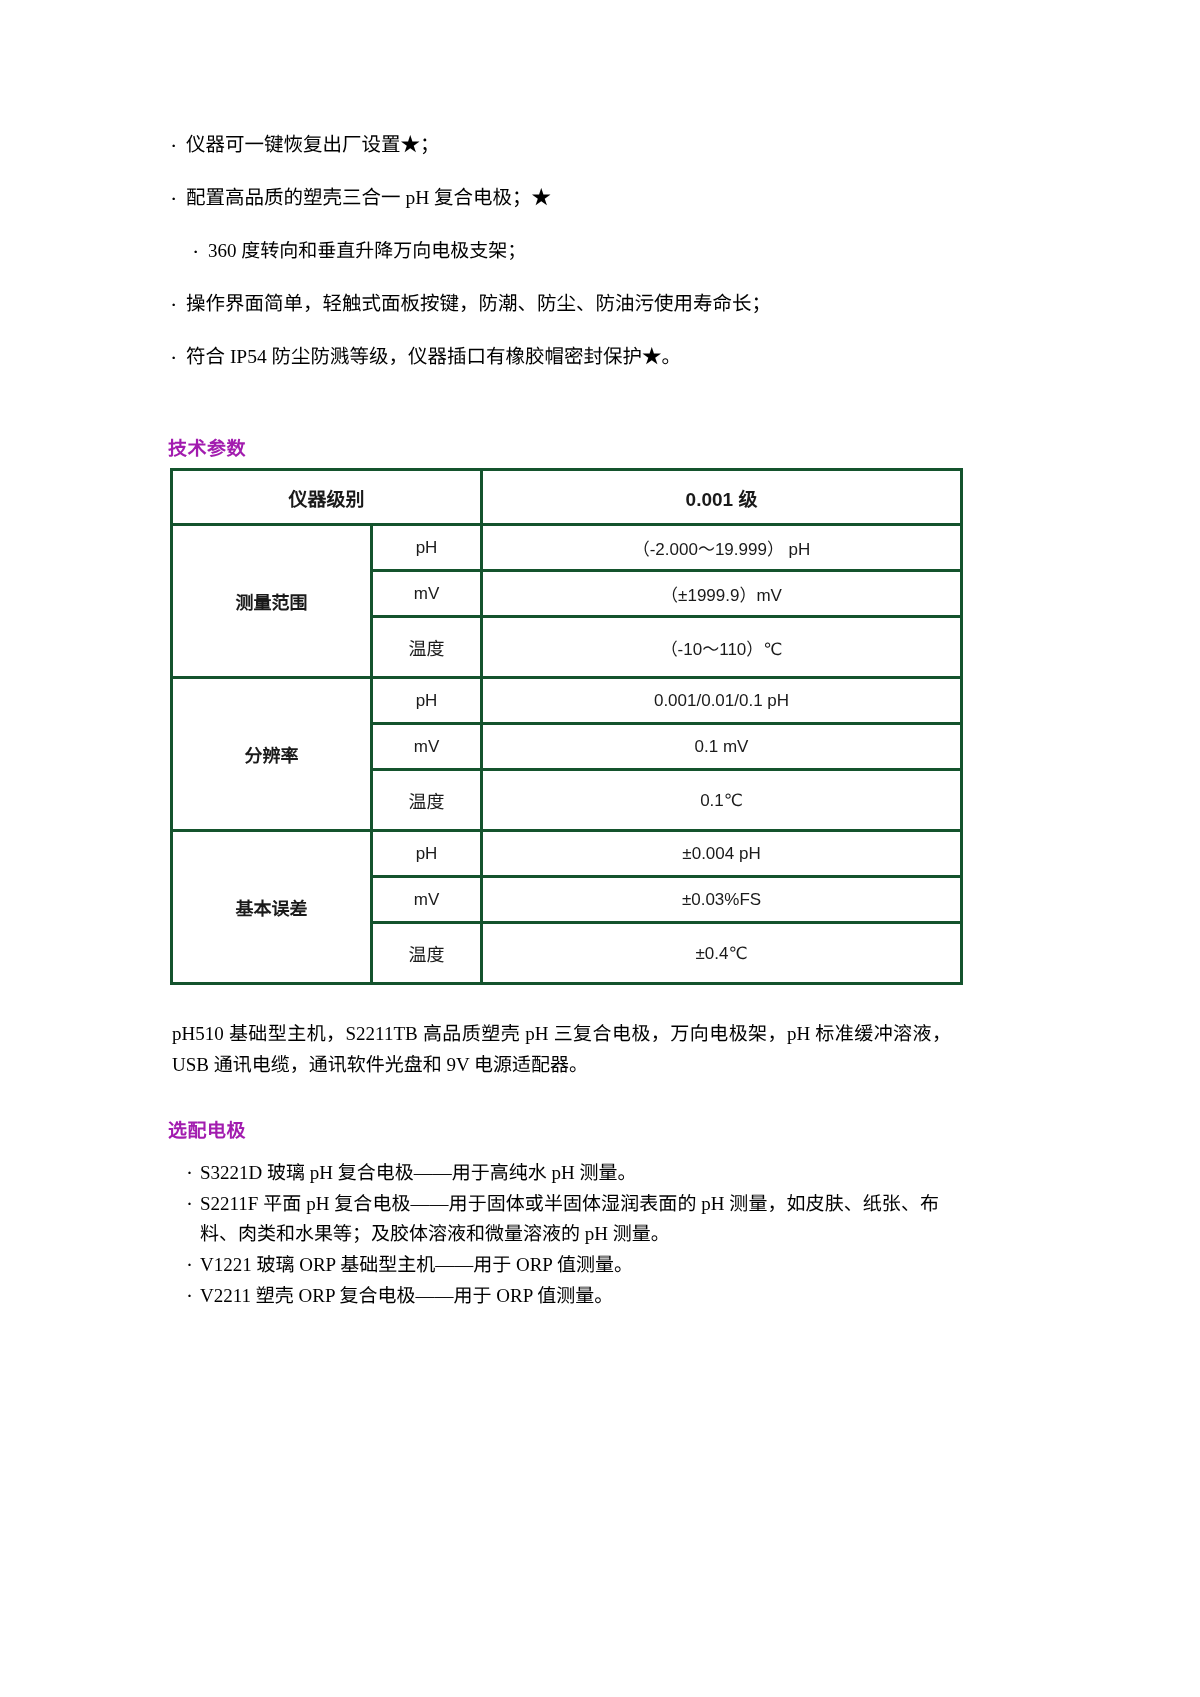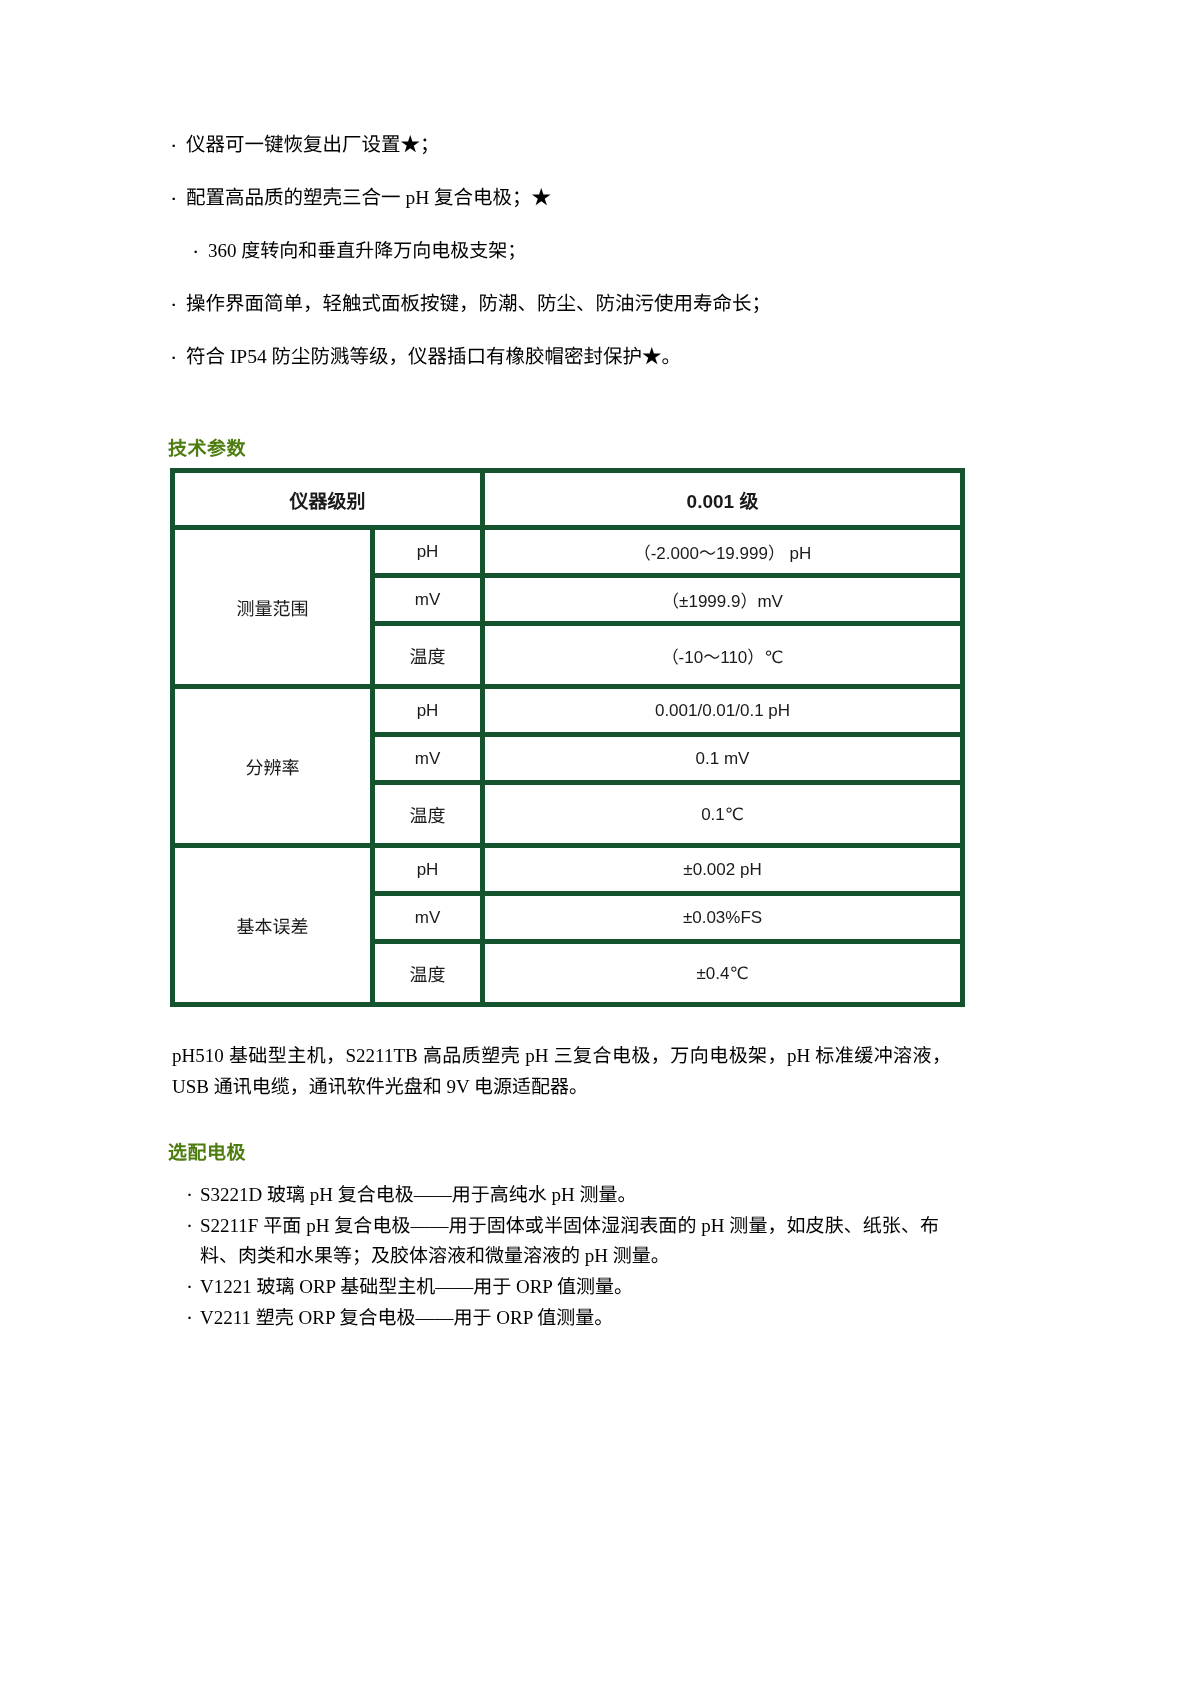--- a/index.html
+++ b/index.html
@@ -47,38 +47,38 @@
     top: -1px;
     font-size: 22px;
     line-height: 1.5;
   }
   .feature-list li.indented::before {
     left: 24px;
   }
 
   
   .section-heading {
-    color: #4d7c0f;
+    color: #a21caf;
     font-weight: bold;
     font-size: 19px;
     font-family: Liberation Serif, serif;
     margin: 0 0 8px 0;
     letter-spacing: 0.5px;
   }
 
   
   table.spec {
     border-collapse: collapse;
     width: 790px;
     table-layout: fixed;
     margin: 0 0 0 2px;
     background: #ffffff;
   }
   table.spec td {
-    border: 5px solid #14532d;
+    border: 3px solid #14532d;
     font-size: 17px;
     text-align: center;
     vertical-align: middle;
     padding: 6px 12px;
     font-family: "Liberation Sans", "DejaVu Sans", sans-serif;
     color: #1a1a1a;
   }
   table.spec td.cn {
     font-family: "Liberation Serif", "DejaVu Serif", serif;
     font-size: 18px;
@@ -89,20 +89,21 @@
     height: 40px;
   }
   table.spec td.hdr-cn {
     font-family: "Liberation Serif", "DejaVu Serif", serif;
     font-weight: bold;
     font-size: 19px;
   }
   table.spec td.grouplabel {
     font-family: "Liberation Serif", "DejaVu Serif", serif;
     font-size: 18px;
+    font-weight: bold;
   }
   .col-a { width: 200px; }
   .col-b { width: 110px; }
   .col-c { width: 480px; }
   tr.r-tall td { height: 46px; }
   tr.r-short td { height: 31px; }
 
   
   .body-para {
     font-size: 19px;
@@ -187,21 +188,21 @@
         <td>0.1 mV</td>
       </tr>
       <tr class="r-tall">
         <td class="cn">温度</td>
         <td>0.1℃</td>
       </tr>
 
       <tr class="r-short">
         <td class="grouplabel" rowspan="3">基本误差</td>
         <td>pH</td>
-        <td>±0.002 pH</td>
+        <td>±0.004 pH</td>
       </tr>
       <tr class="r-short">
         <td>mV</td>
         <td>±0.03%FS</td>
       </tr>
       <tr class="r-tall">
         <td class="cn">温度</td>
         <td>±0.4℃</td>
       </tr>
     </tbody>

